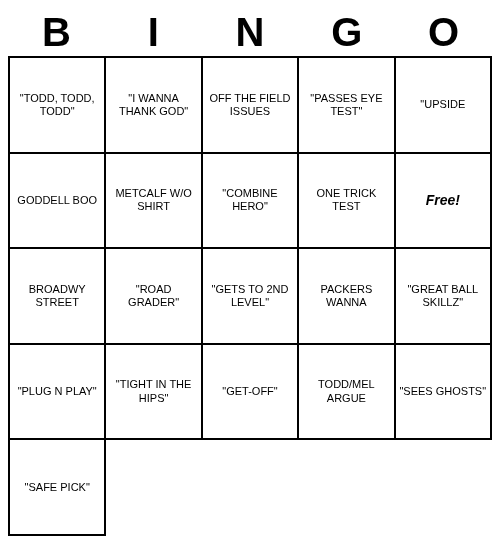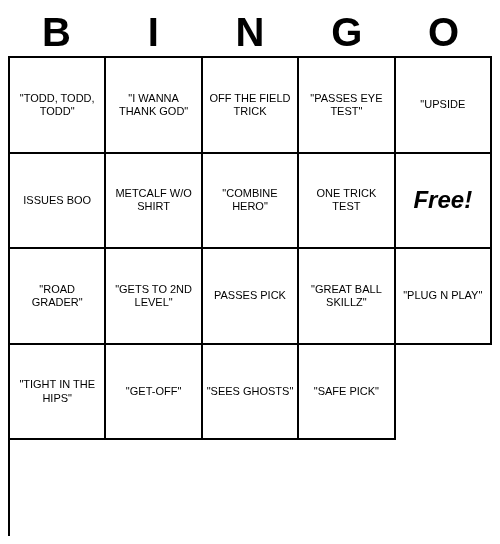--- a/index.html
+++ b/index.html
@@ -55,49 +55,51 @@
       justify-content: center;
       text-align: center;
       padding: 4px 3px;
       font-size: 11px;
       font-family: Arial, sans-serif;
       line-height: 1.2;
       min-height: 82px;
     }
 
     .bingo-cell.free {
-      font-size: 24px;
+      font-size: 14px;
       font-weight: bold;
       font-style: italic;
     }
   </style>
 </head>
 <body>
 
 <div class="bingo-header">
 <div class="bingo-header-cell">B</div>
     <div class="bingo-header-cell">I</div>
     <div class="bingo-header-cell">N</div>
     <div class="bingo-header-cell">G</div>
     <div class="bingo-header-cell">O</div>
   </div>
 
 <div class="bingo-grid">
 <div class="bingo-cell">"TODD, TODD, TODD"</div>
     <div class="bingo-cell">"I WANNA THANK GOD"</div>
-    <div class="bingo-cell">OFF THE FIELD TRICK</div>
+    <div class="bingo-cell">OFF THE FIELD ISSUES</div>
     <div class="bingo-cell">"PASSES EYE TEST"</div>
     <div class="bingo-cell">"UPSIDE</div>
-    <div class="bingo-cell">ISSUES BOO</div>
+    <div class="bingo-cell">GODDELL BOO</div>
     <div class="bingo-cell">METCALF W/O SHIRT</div>
     <div class="bingo-cell">"COMBINE HERO"</div>
     <div class="bingo-cell">ONE TRICK TEST</div>
     <div class="bingo-cell free">Free!</div>
+    <div class="bingo-cell">BROADWY STREET</div>
     <div class="bingo-cell">"ROAD GRADER"</div>
     <div class="bingo-cell">"GETS TO 2ND LEVEL"</div>
-    <div class="bingo-cell">PASSES PICK</div>
+    <div class="bingo-cell">PACKERS WANNA</div>
     <div class="bingo-cell">"GREAT BALL SKILLZ"</div>
     <div class="bingo-cell">"PLUG N PLAY"</div>
     <div class="bingo-cell">"TIGHT IN THE HIPS"</div>
     <div class="bingo-cell">"GET-OFF"</div>
+    <div class="bingo-cell">TODD/MEL ARGUE</div>
     <div class="bingo-cell">"SEES GHOSTS"</div>
     <div class="bingo-cell">"SAFE PICK"</div>
   </div>
 
 </body></html>

